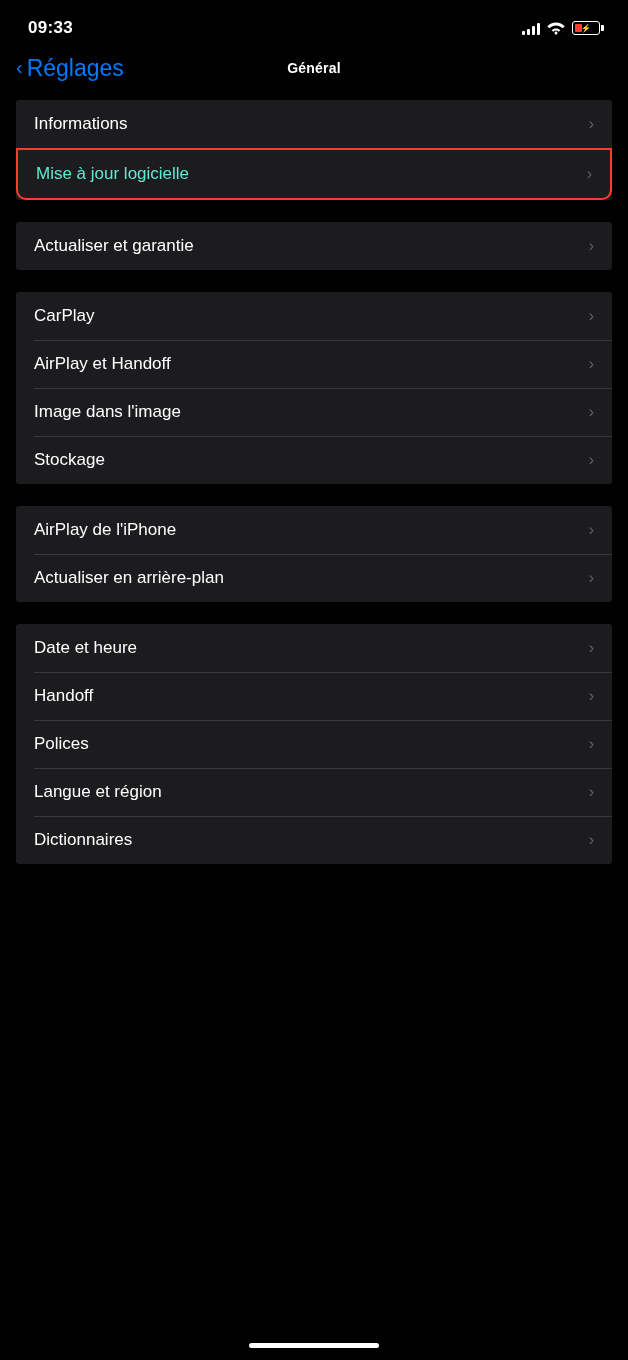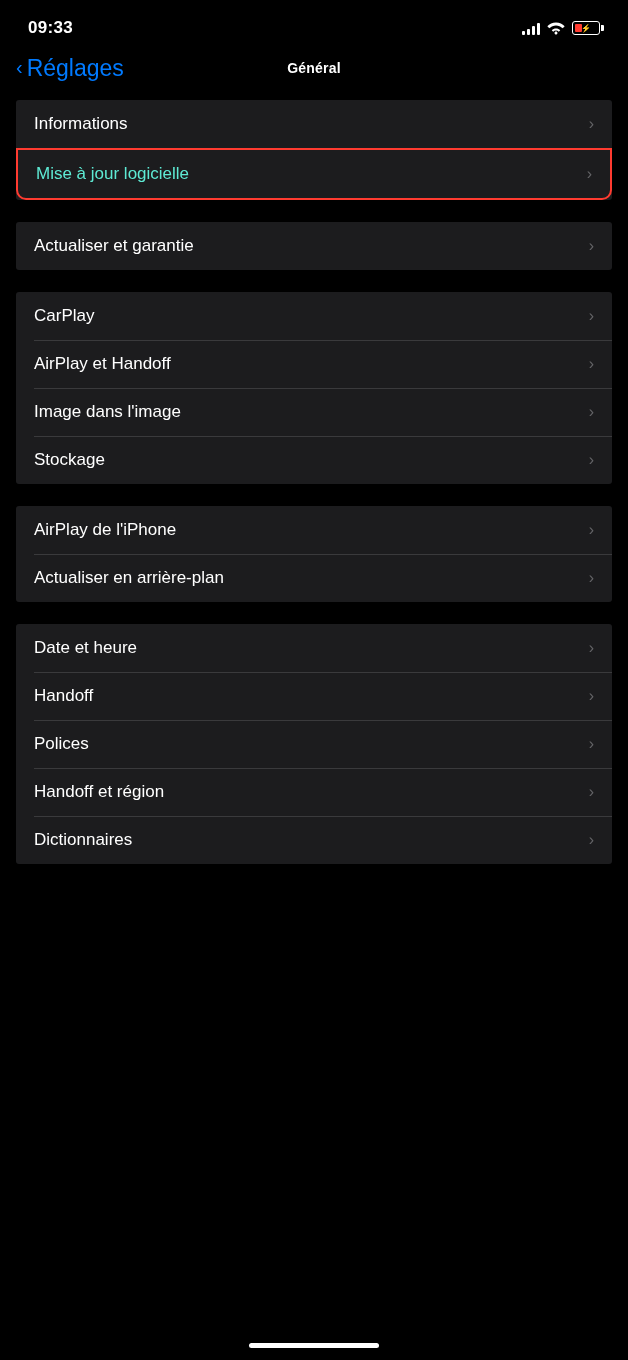--- a/index.html
+++ b/index.html
@@ -310,21 +310,21 @@
       </div>
       <div class="settings-item">
         <span class="settings-item-label">Handoff</span>
         <span class="chevron-right">›</span>
       </div>
       <div class="settings-item">
         <span class="settings-item-label">Polices</span>
         <span class="chevron-right">›</span>
       </div>
       <div class="settings-item">
-        <span class="settings-item-label">Handoff et région</span>
+        <span class="settings-item-label">Langue et région</span>
         <span class="chevron-right">›</span>
       </div>
       <div class="settings-item">
         <span class="settings-item-label">Dictionnaires</span>
         <span class="chevron-right">›</span>
       </div>
     </div>
 
   </div>
 

